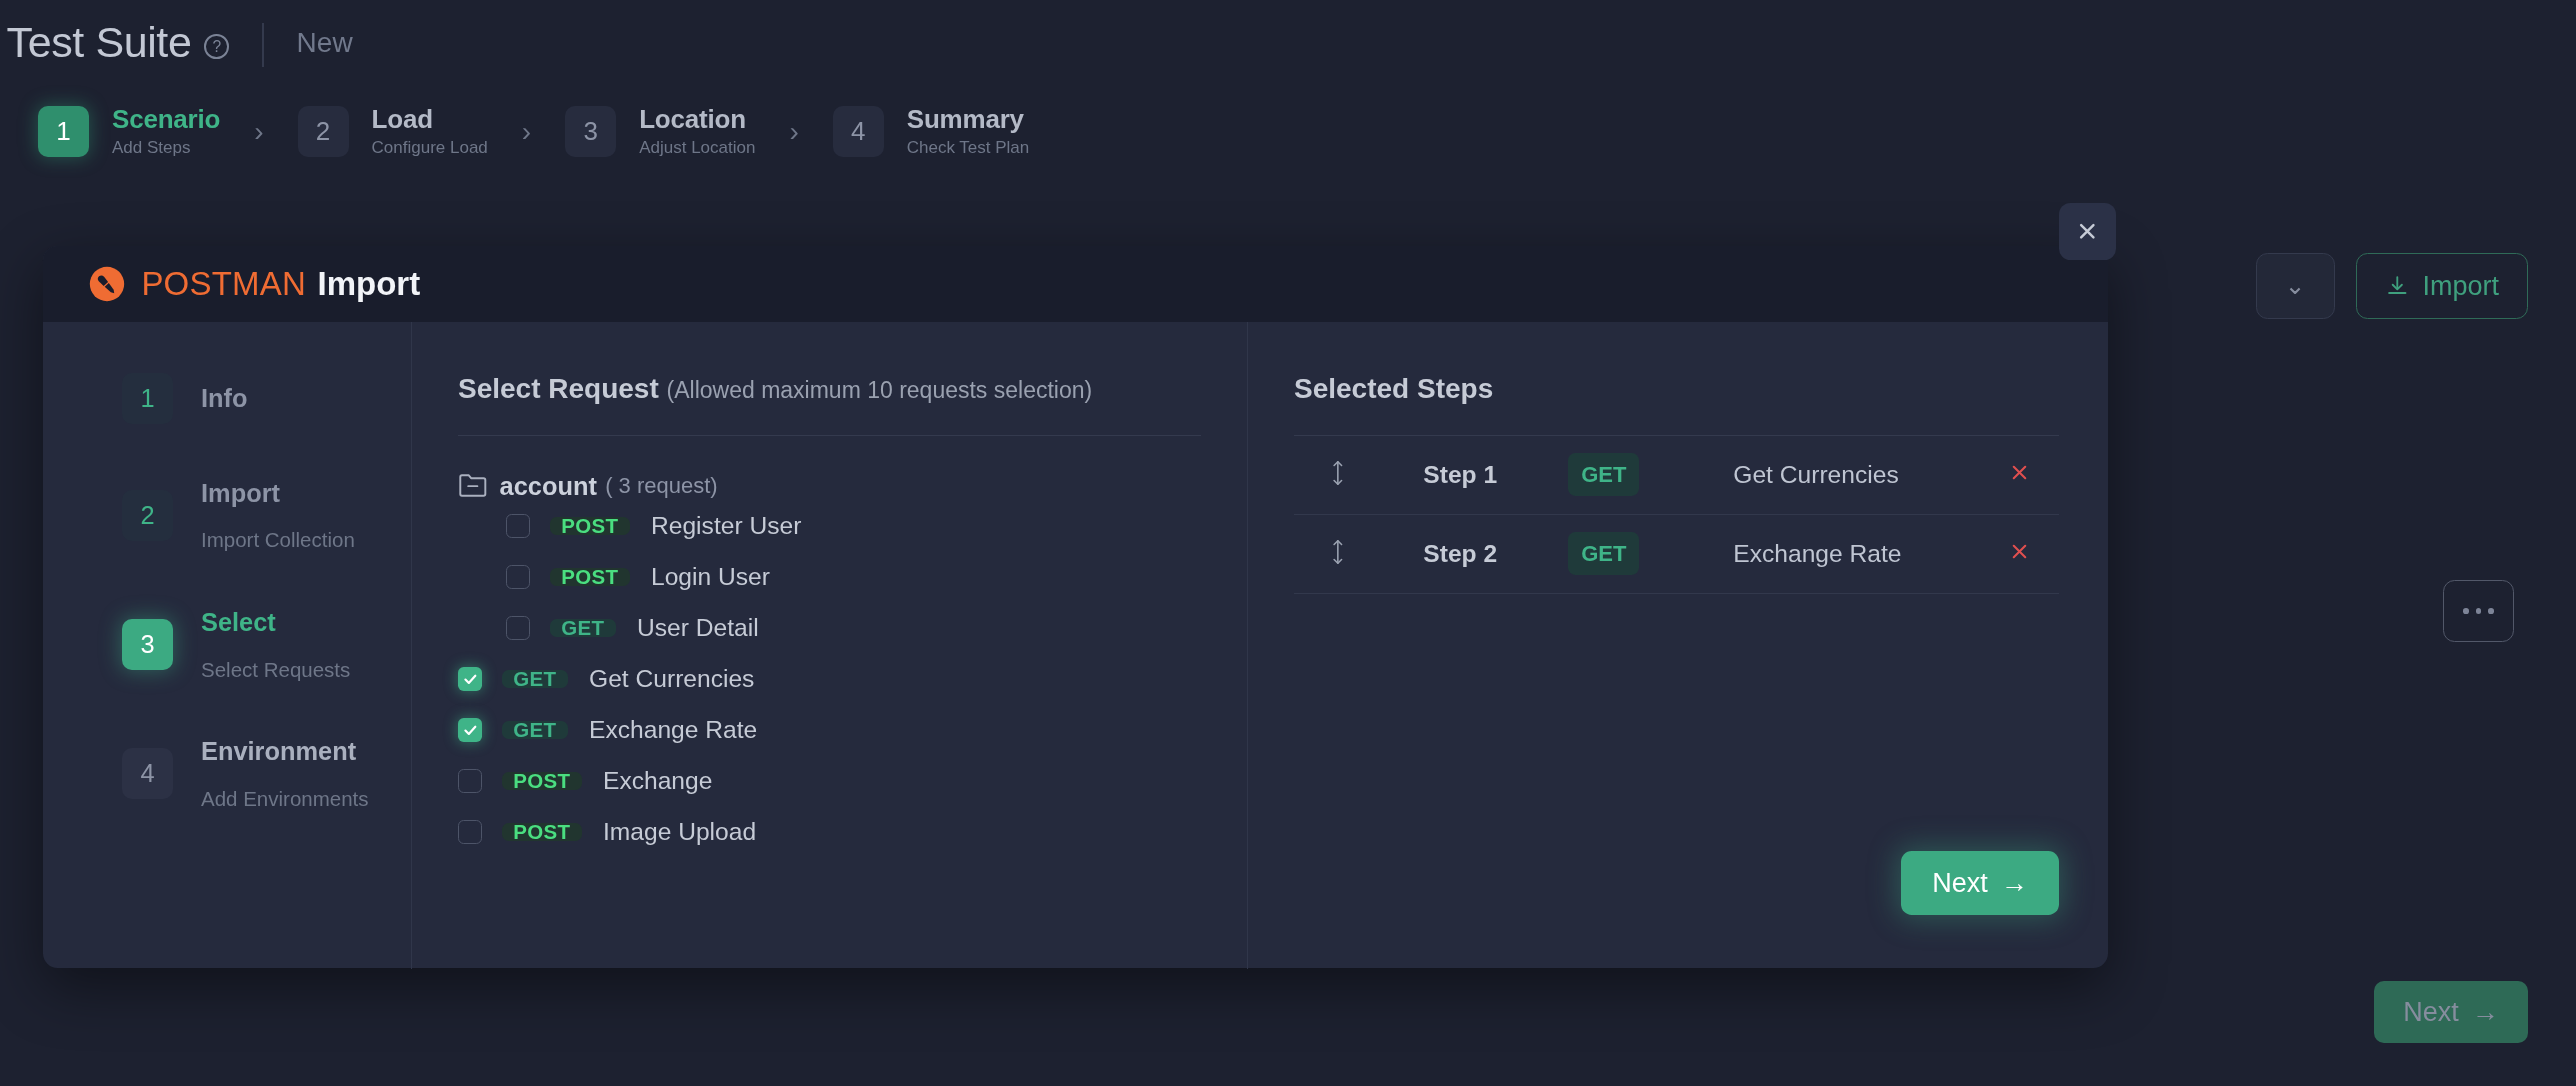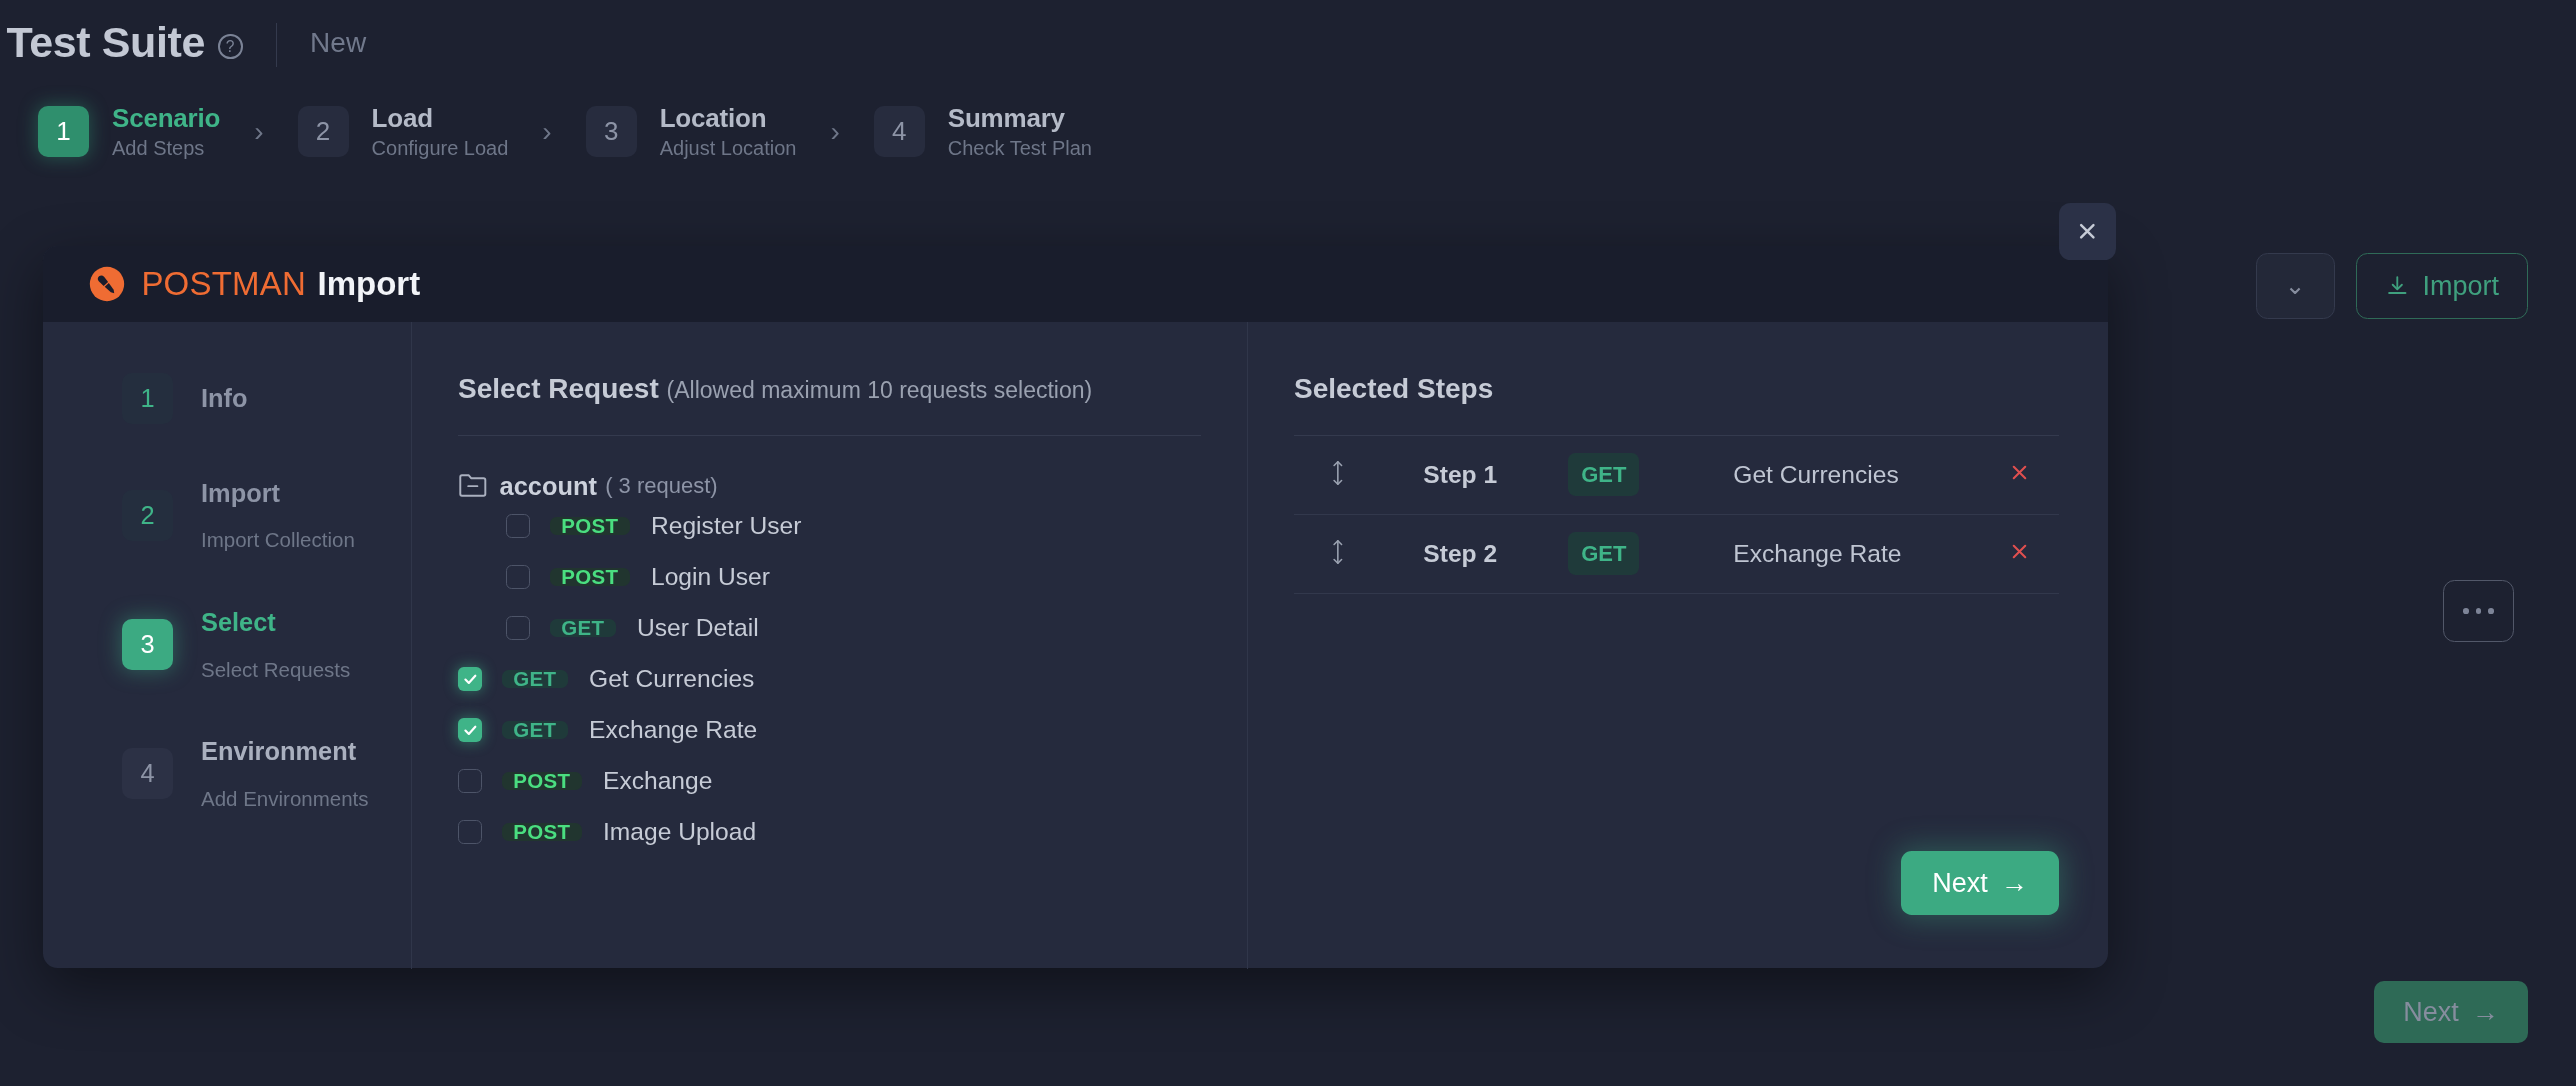--- a/index.html
+++ b/index.html
@@ -16,21 +16,21 @@
 
   
   .page { position: relative; width: 2576px; height: 1087px; background: #1d2130; }
 
   
   .titlebar {
     position: absolute; left: 0; top: 0; width: 2576px; height: 85px;
     display: flex; align-items: center; padding-left: 6.6px;
   }
   .app-title {
-    font-size: 43px; font-weight: 700; color: #c3c8d4; letter-spacing: -0.4px;
+    font-size: 43px; font-weight: 400; color: #c3c8d4; letter-spacing: -0.4px;
   }
   .help-icon {
     width: 24.6px; height: 24.6px; margin-left: 13px; margin-top: 8.2px;
     border: 2.1px solid #7b8396; border-radius: 50%;
     display: flex; align-items: center; justify-content: center;
     font-size: 15.6px; color: #7b8396; line-height: 1;
   }
   .title-divider {
     width: 1.6px; height: 44px; background: #343a4d; margin: 0 33px; margin-top:4.9px;
   }
@@ -49,21 +49,21 @@
   }
   .wstep-box.active {
     background: #2f8f6d; color: #ffffff;
     box-shadow: 0 0 18px 1.6px rgba(47,143,109,0.45);
   }
   .wstep-box.idle { background: #272c3e; color: #8d94a6; }
   .wstep-text { margin-left: 23px; line-height: 1.18; }
   .wstep-name { font-size: 26px; font-weight: 700; letter-spacing: -0.2px; }
   .wstep-name.active { color: #3fb488; }
   .wstep-name.idle { color: #b4bac7; }
-  .wstep-sub { font-size: 20px; color: #6e7688; margin-top: 3.3px; }
+  .wstep-sub { font-size: 17px; color: #6e7688; margin-top: 3.3px; }
   .wstep-chev {
     margin: 0 34px; color: #6e7688; font-size: 28px; font-weight: 300; line-height: 1;
   }
 
   
   .bg-controls {
     position: absolute; right: 48px; top: 253px;
     display: flex; align-items: center; gap: 21.3px;
   }
   .bg-caretbtn {

